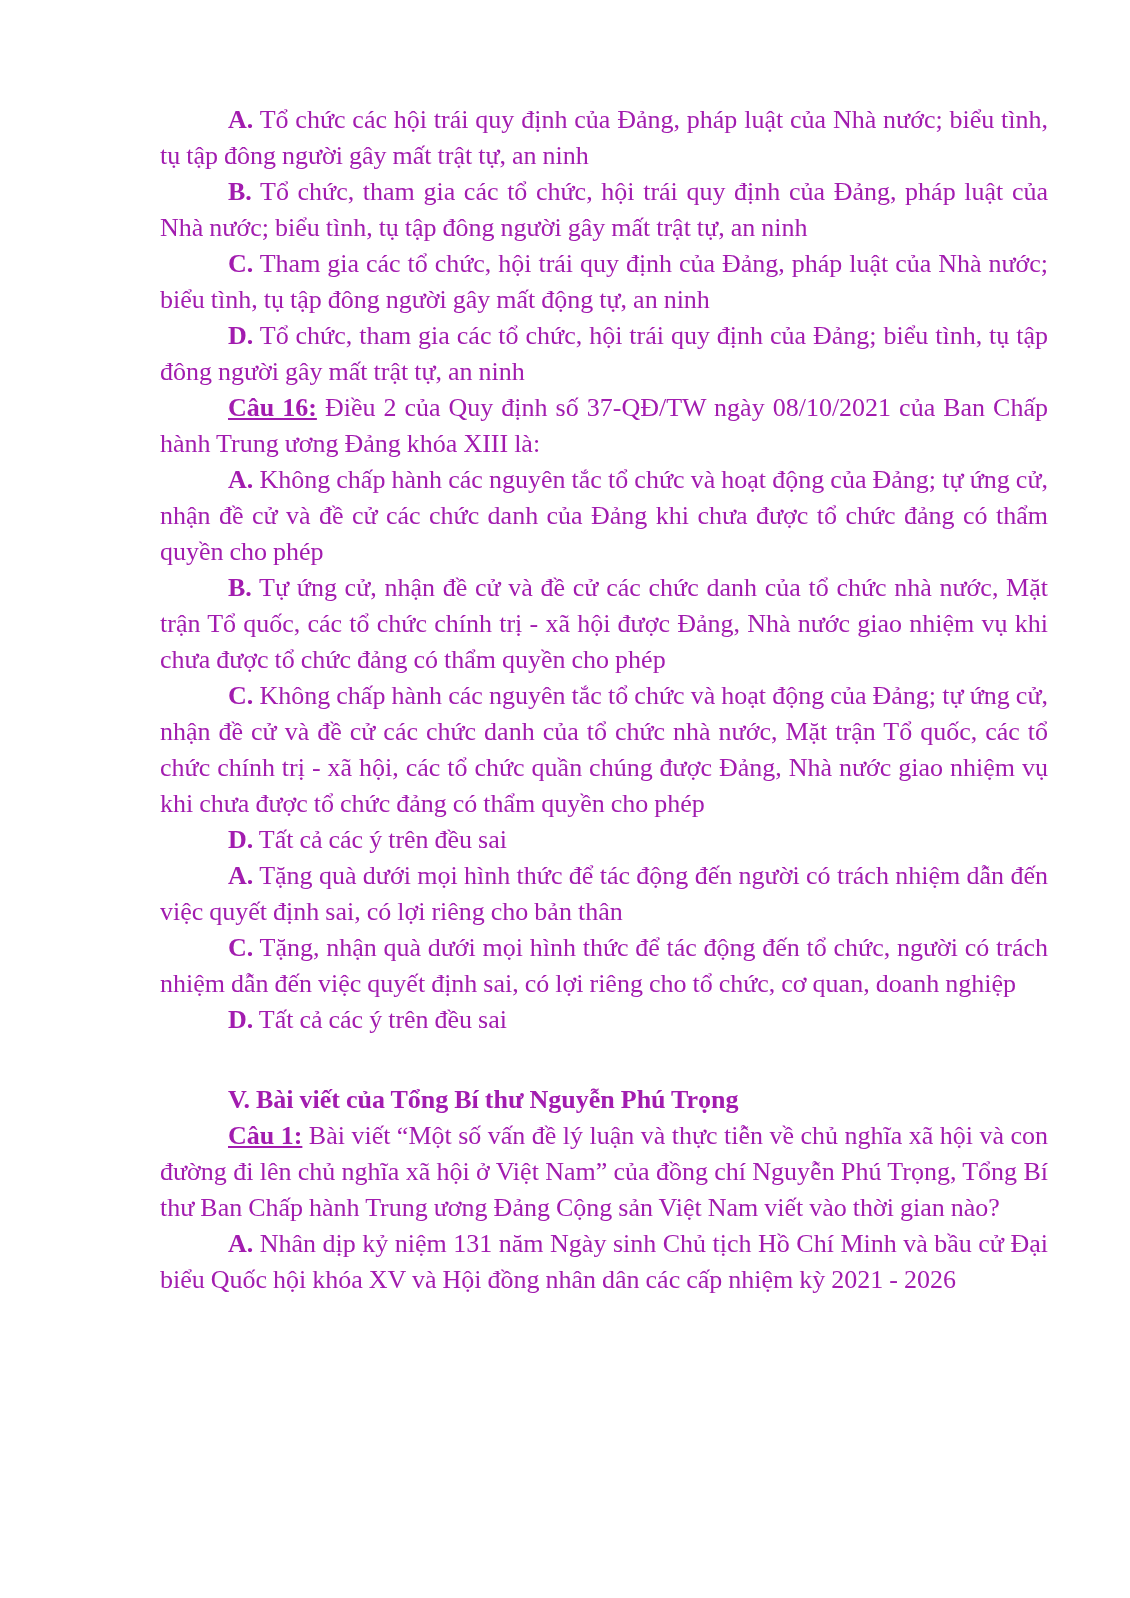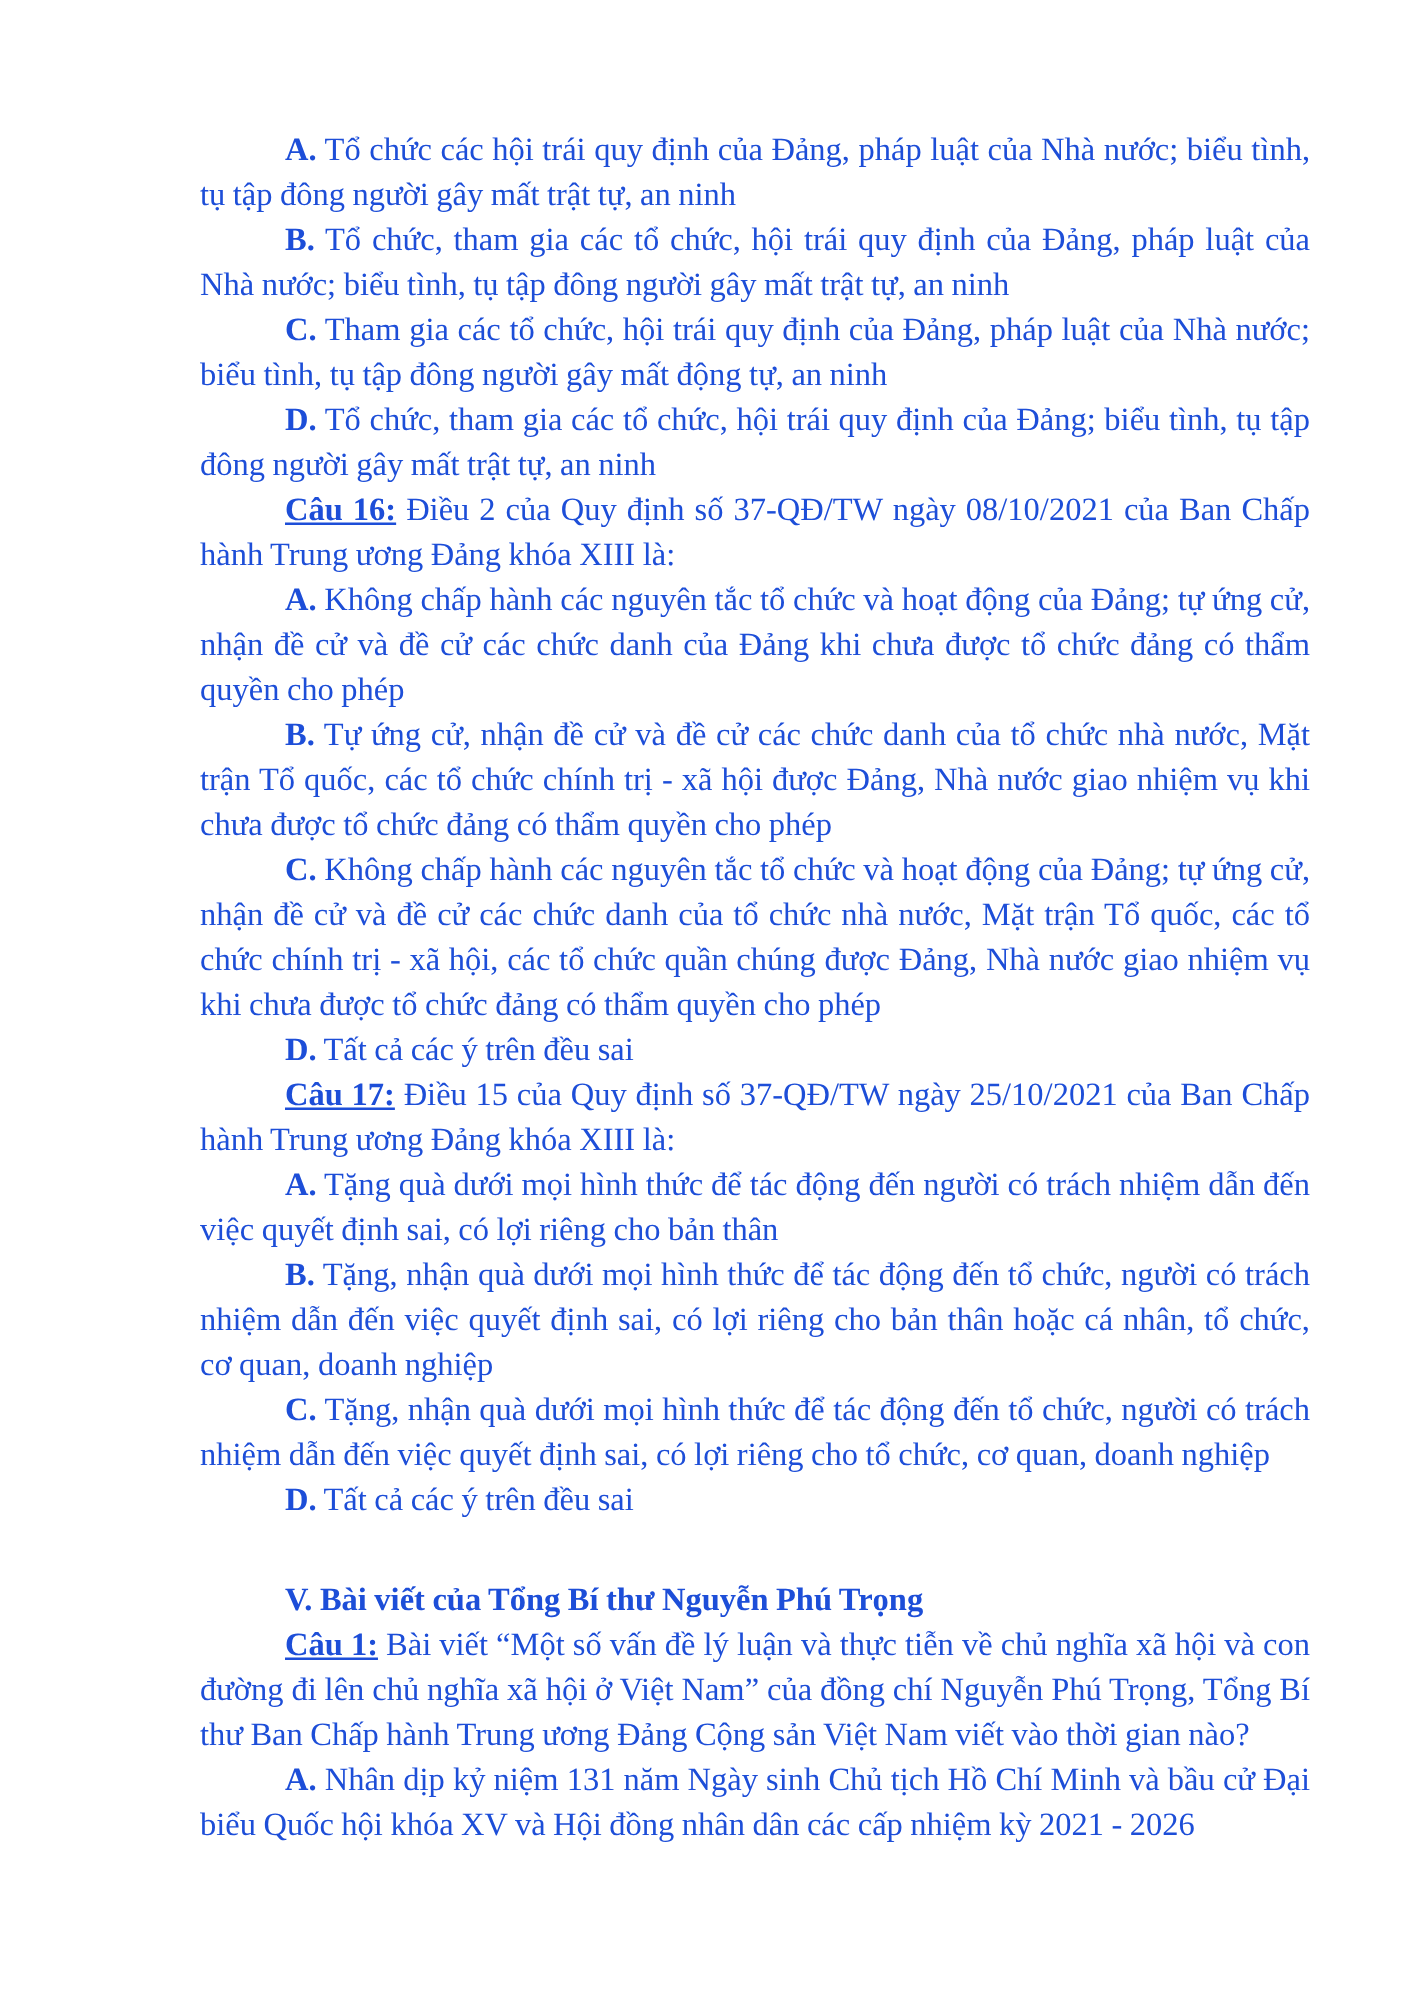--- a/index.html
+++ b/index.html
@@ -7,21 +7,21 @@
     padding: 0;
     background: #ffffff;
   }
   .sheet {
     position: relative;
     width: 1130px;
     height: 1486px;
     background: #ffffff;
     overflow: hidden;
     font-family: "Liberation Serif", "DejaVu Serif", serif;
-    color: #1d4ed8;
+    color: #a21caf;
   }
   .text-block {
     padding: 102px 82px 0 160px; 
   }
   .para {
     margin: 0;
     font-size: 26px;
     line-height: 36px;
     text-align: justify;
     text-indent: 68px;
@@ -50,23 +50,21 @@
     <p class="para"><span class="lbl-bold">B.</span> <span>Tổ chức, tham gia các tổ chức, hội trái quy định của Đảng, pháp luật của Nhà nước; biểu tình, tụ tập đông người gây mất trật tự, an ninh</span></p>
     <p class="para"><span class="lbl-bold">C.</span> <span>Tham gia các tổ chức, hội trái quy định của Đảng, pháp luật của Nhà nước; biểu tình, tụ tập đông người gây mất động tự, an ninh</span></p>
     <p class="para"><span class="lbl-bold">D.</span> <span>Tổ chức, tham gia các tổ chức, hội trái quy định của Đảng; biểu tình, tụ tập đông người gây mất trật tự, an ninh</span></p>
 
     <p class="para"><span class="lbl-cau">Câu 16:</span> <span>Điều 2 của Quy định số 37-QĐ/TW ngày 08/10/2021 của Ban Chấp hành Trung ương Đảng khóa XIII là:</span></p>
     <p class="para"><span class="lbl-bold">A.</span> <span>Không chấp hành các nguyên tắc tổ chức và hoạt động của Đảng; tự ứng cử, nhận đề cử và đề cử các chức danh của Đảng khi chưa được tổ chức đảng có thẩm quyền cho phép</span></p>
     <p class="para"><span class="lbl-bold">B.</span> <span>Tự ứng cử, nhận đề cử và đề cử các chức danh của tổ chức nhà nước, Mặt trận Tổ quốc, các tổ chức chính trị - xã hội được Đảng, Nhà nước giao nhiệm vụ khi chưa được tổ chức đảng có thẩm quyền cho phép</span></p>
     <p class="para"><span class="lbl-bold">C.</span> <span>Không chấp hành các nguyên tắc tổ chức và hoạt động của Đảng; tự ứng cử, nhận đề cử và đề cử các chức danh của tổ chức nhà nước, Mặt trận Tổ quốc, các tổ chức chính trị - xã hội, các tổ chức quần chúng được Đảng, Nhà nước giao nhiệm vụ khi chưa được tổ chức đảng có thẩm quyền cho phép</span></p>
     <p class="para"><span class="lbl-bold">D.</span> <span>Tất cả các ý trên đều sai</span></p>
 
-    <p class="para"><span class="lbl-cau">Câu 17:</span> <span>Điều 15 của Quy định số 37-QĐ/TW ngày 25/10/2021 của Ban Chấp hành Trung ương Đảng khóa XIII là:</span></p>
     <p class="para"><span class="lbl-bold">A.</span> <span>Tặng quà dưới mọi hình thức để tác động đến người có trách nhiệm dẫn đến việc quyết định sai, có lợi riêng cho bản thân</span></p>
-    <p class="para"><span class="lbl-bold">B.</span> <span>Tặng, nhận quà dưới mọi hình thức để tác động đến tổ chức, người có trách nhiệm dẫn đến việc quyết định sai, có lợi riêng cho bản thân hoặc cá nhân, tổ chức, cơ quan, doanh nghiệp</span></p>
     <p class="para"><span class="lbl-bold">C.</span> <span>Tặng, nhận quà dưới mọi hình thức để tác động đến tổ chức, người có trách nhiệm dẫn đến việc quyết định sai, có lợi riêng cho tổ chức, cơ quan, doanh nghiệp</span></p>
     <p class="para"><span class="lbl-bold">D.</span> <span>Tất cả các ý trên đều sai</span></p>
 
     <p class="para heading">V. Bài viết của Tổng Bí thư Nguyễn Phú Trọng</p>
 
     <p class="para"><span class="lbl-cau">Câu 1:</span> <span>Bài viết “Một số vấn đề lý luận và thực tiễn về chủ nghĩa xã hội và con đường đi lên chủ nghĩa xã hội ở Việt Nam” của đồng chí Nguyễn Phú Trọng, Tổng Bí thư Ban Chấp hành Trung ương Đảng Cộng sản Việt Nam viết vào thời gian nào?</span></p>
     <p class="para"><span class="lbl-bold">A.</span> <span>Nhân dịp kỷ niệm 131 năm Ngày sinh Chủ tịch Hồ Chí Minh và bầu cử Đại biểu Quốc hội khóa XV và Hội đồng nhân dân các cấp nhiệm kỳ 2021 - 2026</span></p>
 
   </div>
 </div>

